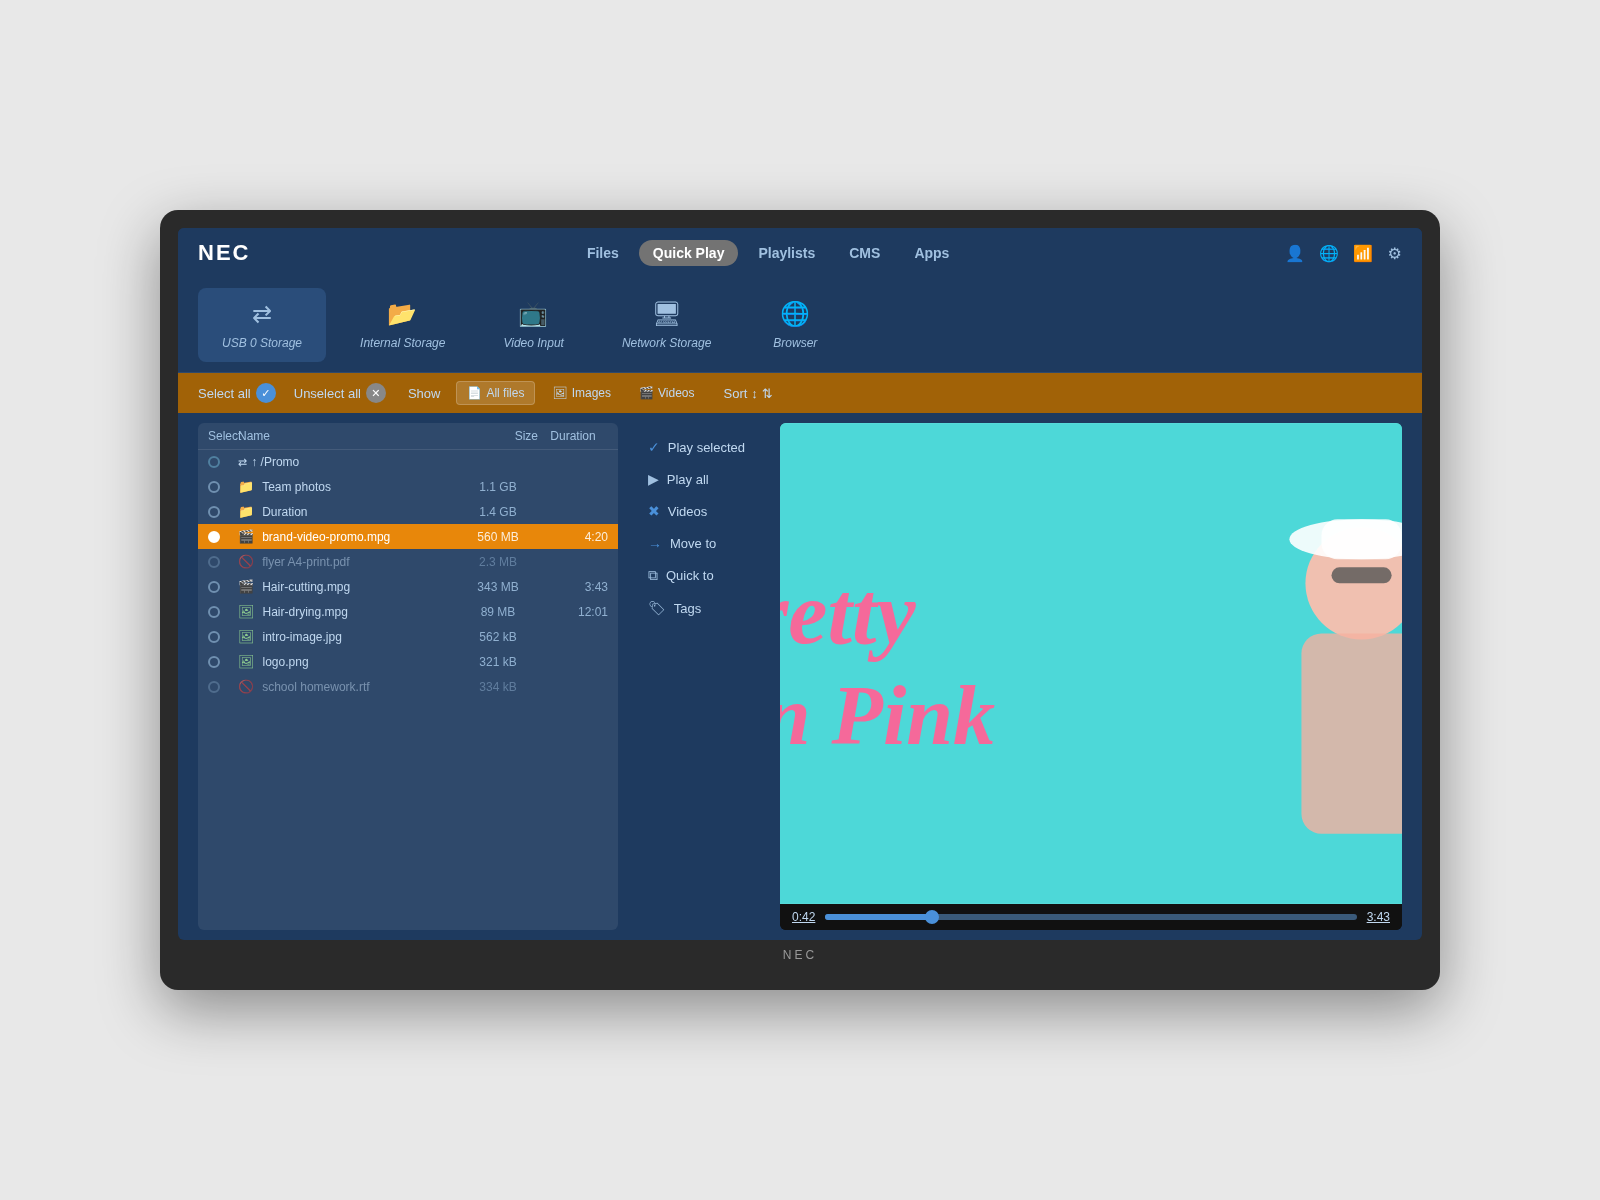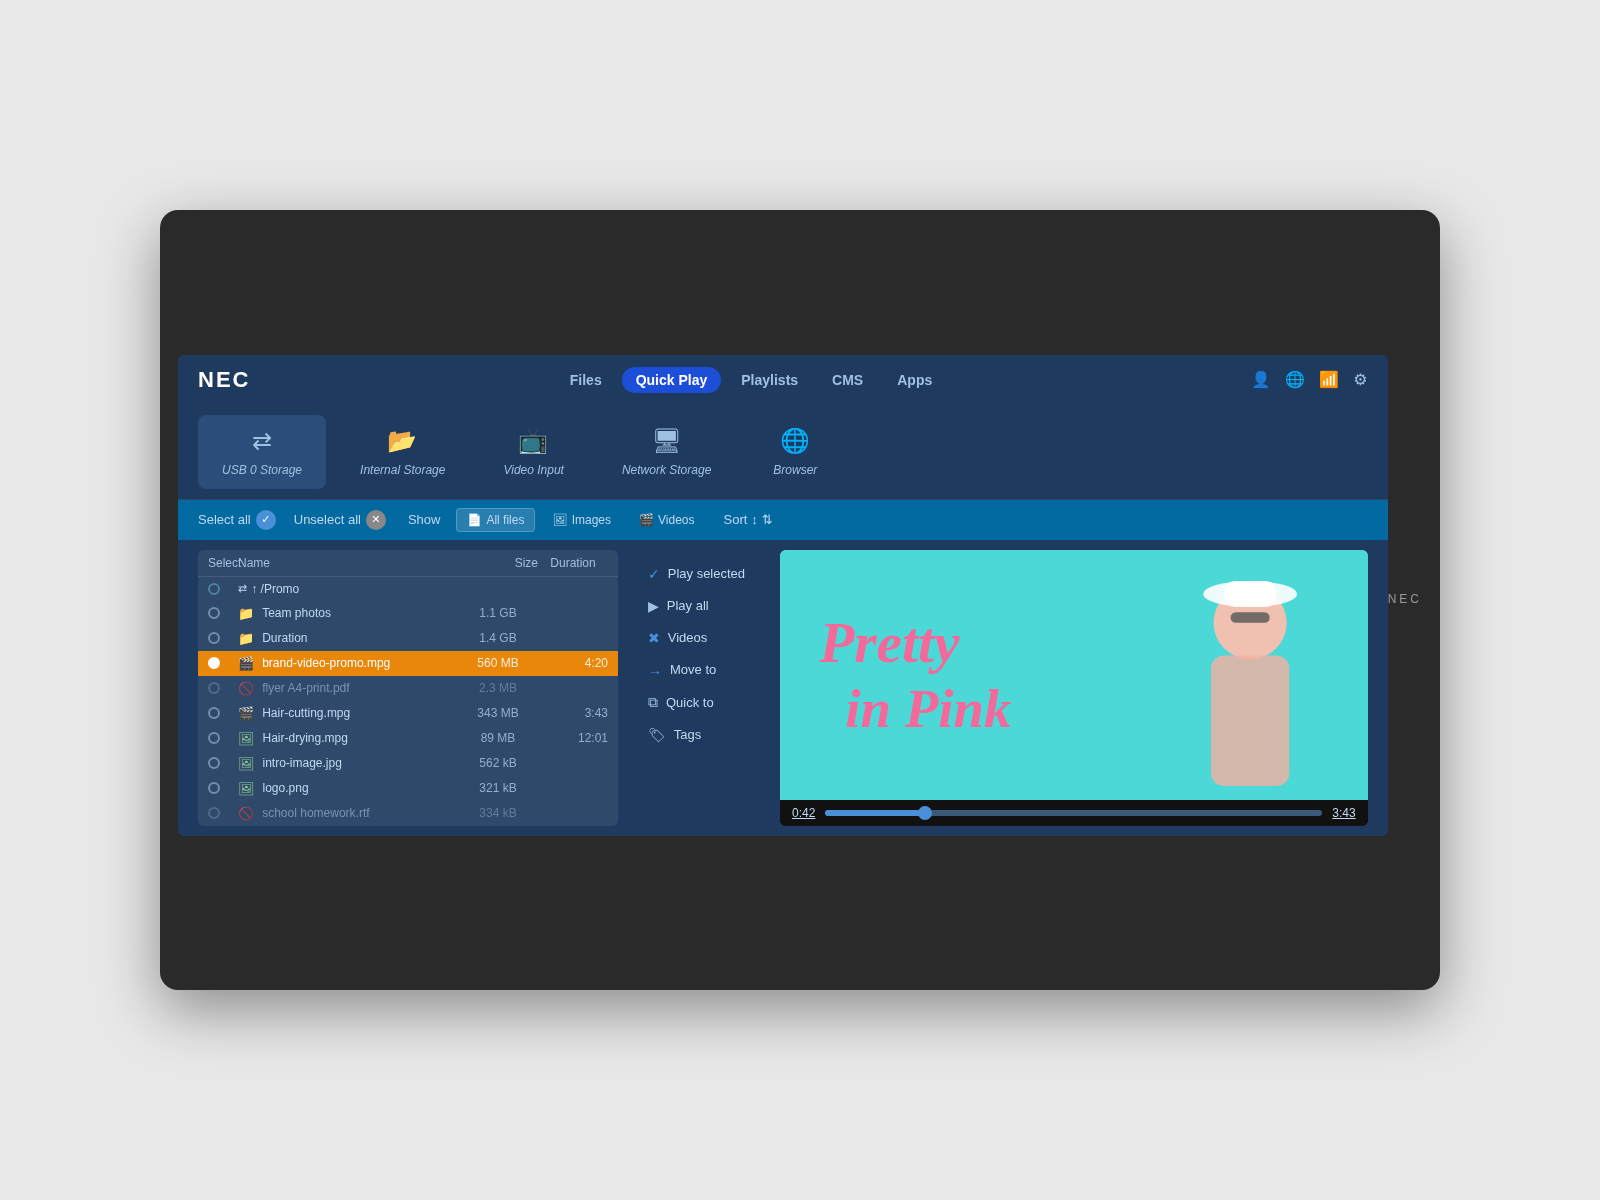--- a/index.html
+++ b/index.html
@@ -13,21 +13,21 @@
     }
 
     .tv-outer {
       width: 1280px;
       height: 780px;
       background: #2a2a2a;
       border-radius: 18px;
       padding: 18px 18px 28px 18px;
       box-shadow: 0 20px 60px rgba(0,0,0,0.4);
       display: flex;
-      flex-direction: row;
+      flex-direction: column;
       align-items: center;
     }
 
     .tv-screen {
       width: 100%;
       flex: 1;
       background: #1e3a5f;
       border-radius: 6px;
       overflow: hidden;
       display: flex;
@@ -68,21 +68,21 @@
     .nav-item {
       color: #a0c0e0;
       font-size: 14px;
       padding: 5px 14px;
       border-radius: 20px;
       cursor: pointer;
       font-weight: bold;
     }
 
     .nav-item.active {
-      background: #1d4ed8;
+      background: #737373;
       color: white;
       font-weight: 600;
     }
 
     .nav-icons {
       display: flex;
       gap: 14px;
       margin-left: auto;
       color: #a0c0e0;
       font-size: 16px;
@@ -128,21 +128,21 @@
       white-space: nowrap;
       font-style: italic;
     }
 
     
     .toolbar {
       display: flex;
       align-items: center;
       padding: 8px 20px;
       gap: 8px;
-      background: #0369a1;
+      background: #a16207;
     }
 
     .toolbar-btn {
       display: flex;
       align-items: center;
       gap: 5px;
       color: #c0d8f0;
       font-size: 13px;
       cursor: pointer;
     }

